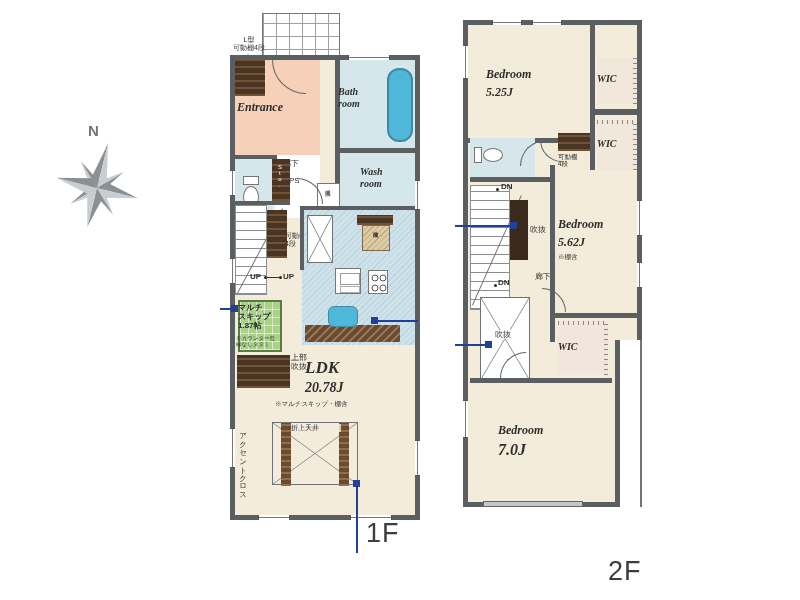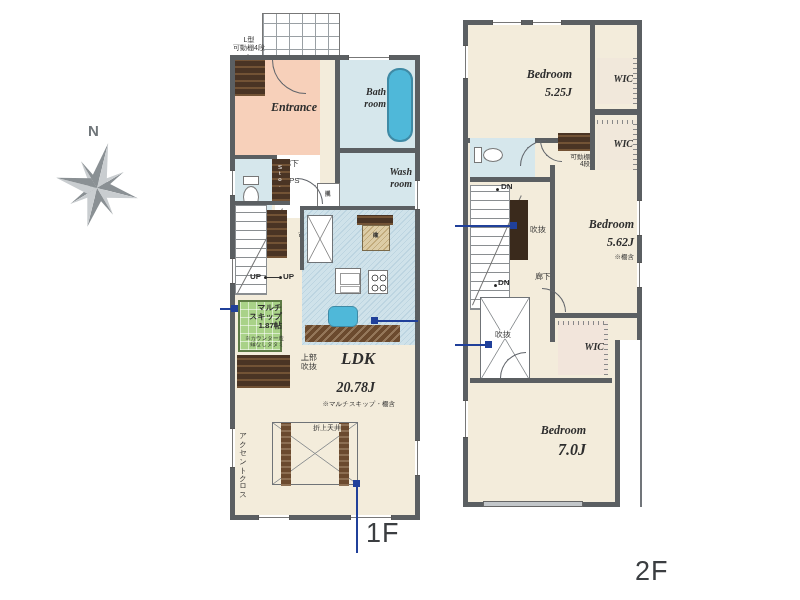--- a/index.html
+++ b/index.html
@@ -32,21 +32,21 @@
        border-bottom-left-radius:100%;box-sizing:border-box;}
   .xbox{position:absolute;border:1px solid #6f7377;box-sizing:border-box;background:transparent;}
   .xbox svg{position:absolute;left:0;top:0;width:100%;height:100%;}
   .navy{position:absolute;background:#20409a;}
   .fixture{position:absolute;background:#fff;border:1px solid #777;box-sizing:border-box;}
   .diag{position:absolute;background:#777;height:1px;transform-origin:0 0;}
   .wicL{position:absolute;background:#f1e8db;}
   .tickV{position:absolute;background:repeating-linear-gradient(0deg,#888 0 1px,transparent 1px 5px);width:4px;}
   .tickH{position:absolute;background:repeating-linear-gradient(90deg,#888 0 1px,transparent 1px 5px);height:4px;}
   .floorlbl{position:absolute;font-size:27px;color:#3b3e41;letter-spacing:1px;font-family:"Liberation Sans",sans-serif;}
-  .cen{text-align:right;}
+  .cen{text-align:left;}
   .dot{position:absolute;width:3px;height:3px;border-radius:50%;background:#222;}
 </style>
 </head>
 <body>
 
 <div id="canvas">
 
   <div class="abs" style="left:88px;top:122px;font-size:15px;font-weight:bold;color:#70767a;">N</div>
   <svg class="abs" style="left:47px;top:128px;" width="100" height="110" viewBox="0 0 100 110">
     <g transform="translate(50,60) rotate(14)">
@@ -161,21 +161,21 @@
       <svg width="20" height="24" viewBox="0 0 20 24">
           <circle cx="6" cy="7" r="3" fill="none" stroke="#555"></circle>
           <circle cx="14" cy="7" r="3" fill="none" stroke="#555"></circle>
           <circle cx="6" cy="17" r="3" fill="none" stroke="#555"></circle>
           <circle cx="14" cy="17" r="3" fill="none" stroke="#555"></circle>
         </svg>
     </div>
     <div class="woodH" style="left:70px;top:265px;width:95px;height:17px;background-image:repeating-linear-gradient(135deg,rgba(240,220,190,.3) 0 2px,transparent 2px 6px);"></div>
     <div class="abs" style="left:93px;top:246px;width:30px;height:21px;background:#4fb8d9;border:1.5px solid #3f8aa5;border-radius:6px;box-sizing:border-box;"></div>
 
-    <div class="abs serif cen" style="left:70px;top:289px;width:70px;font-size:17px;">LDK</div>
+    <div class="abs serif cen" style="left:70px;top:298px;width:70px;font-size:17px;">LDK</div>
     <div class="abs serif cen" style="left:70px;top:320px;width:70px;font-size:14px;">20.78J</div>
     <div class="lblJ cen" style="left:40px;top:340px;width:120px;font-size:6.5px;">※マルチスキップ・棚含</div>
 
     <div class="xbox" style="left:37px;top:362px;width:86px;height:63px;">
       <svg viewBox="0 0 86 63" preserveAspectRatio="none">
           <line x1="0" y1="0" x2="86" y2="63" stroke="#8a8e91" stroke-width="1"></line>
           <line x1="86" y1="0" x2="0" y2="63" stroke="#8a8e91" stroke-width="1"></line>
         </svg>
       <div class="woodH" style="left:8px;top:0;width:10px;height:63px;"></div>
       <div class="woodH" style="left:66px;top:0;width:10px;height:63px;"></div>
@@ -283,15 +283,15 @@
   <div class="winV" style="left:637px;top:262px;width:5px;height:26px;"></div>
   <div class="winV" style="left:463px;top:400px;width:5px;height:38px;"></div>
   <div class="abs" style="left:483px;top:501px;width:100px;height:6px;background:#c3c7ca;border:1px solid #666;box-sizing:border-box;"></div>
 
   <div class="navy" style="left:455px;top:225px;width:58px;height:2px;"></div>
   <div class="navy" style="left:510px;top:222px;width:7px;height:7px;"></div>
   <div class="navy" style="left:455px;top:344px;width:33px;height:2px;"></div>
   <div class="navy" style="left:485px;top:341px;width:7px;height:7px;"></div>
 
 
-  <div class="floorlbl" style="left:608px;top:556px;margin-left:27px;">2F</div>
+  <div class="floorlbl" style="left:608px;top:556px;">2F</div>
 
 </div>
 
 </body></html>

